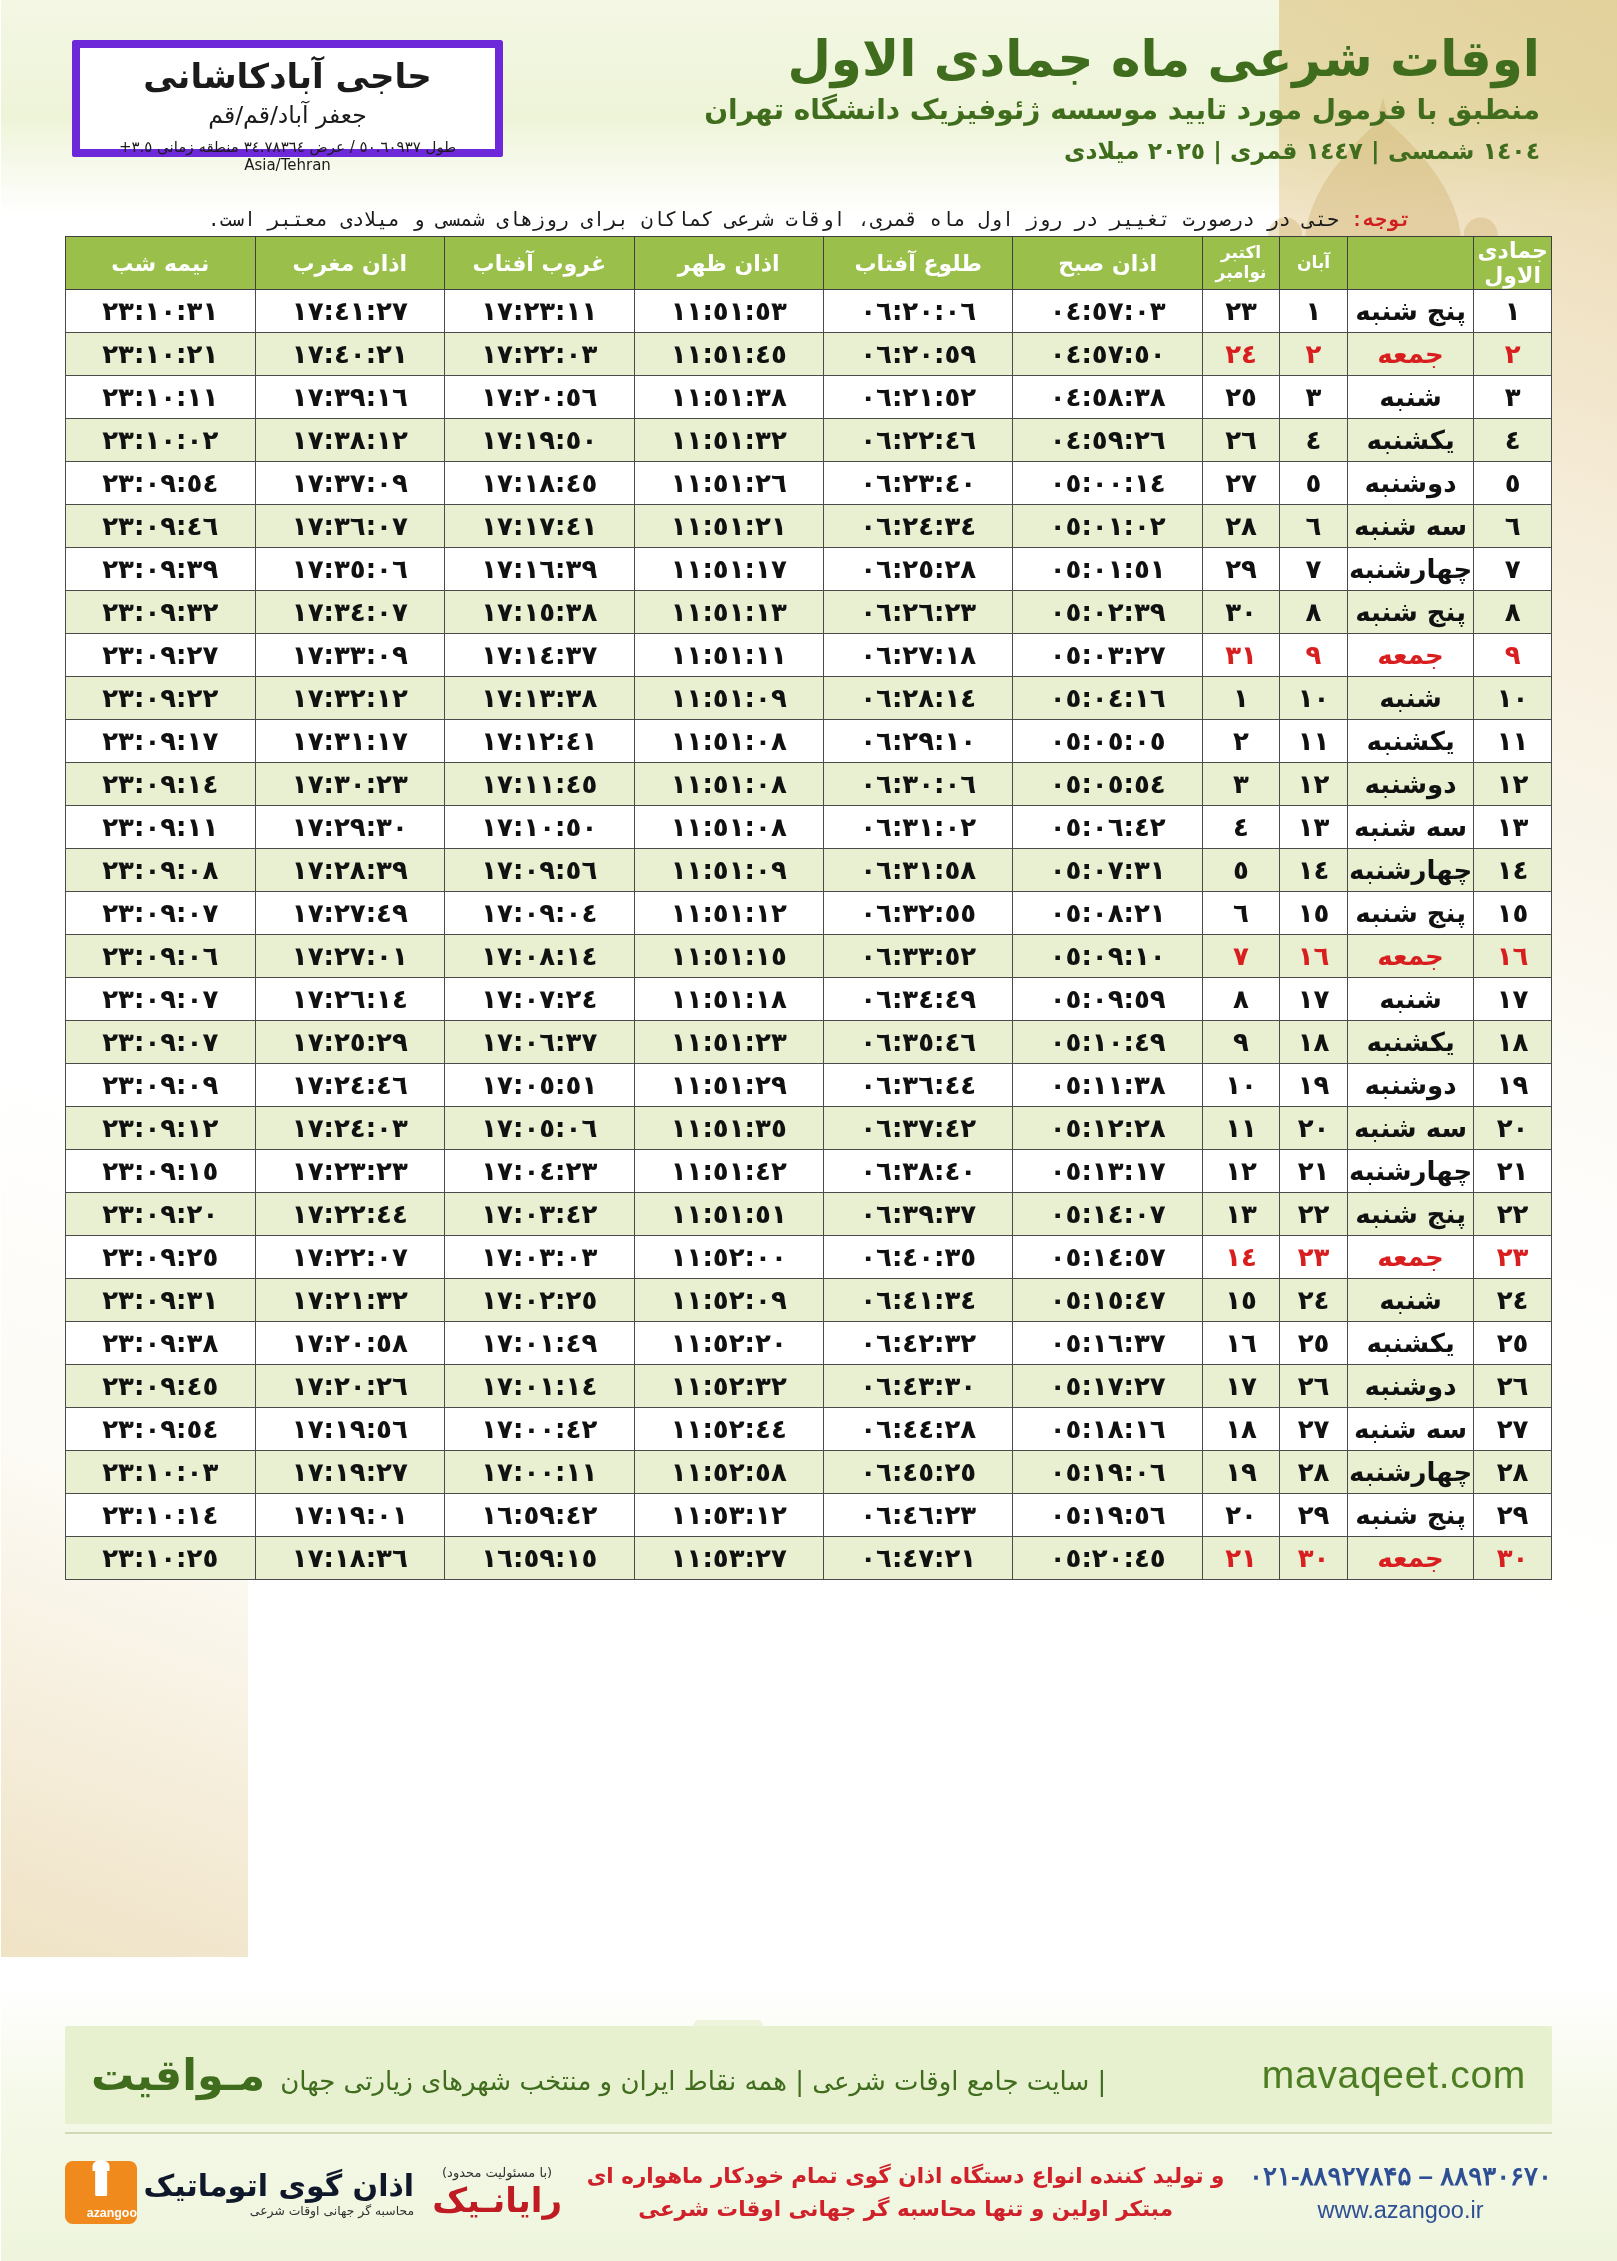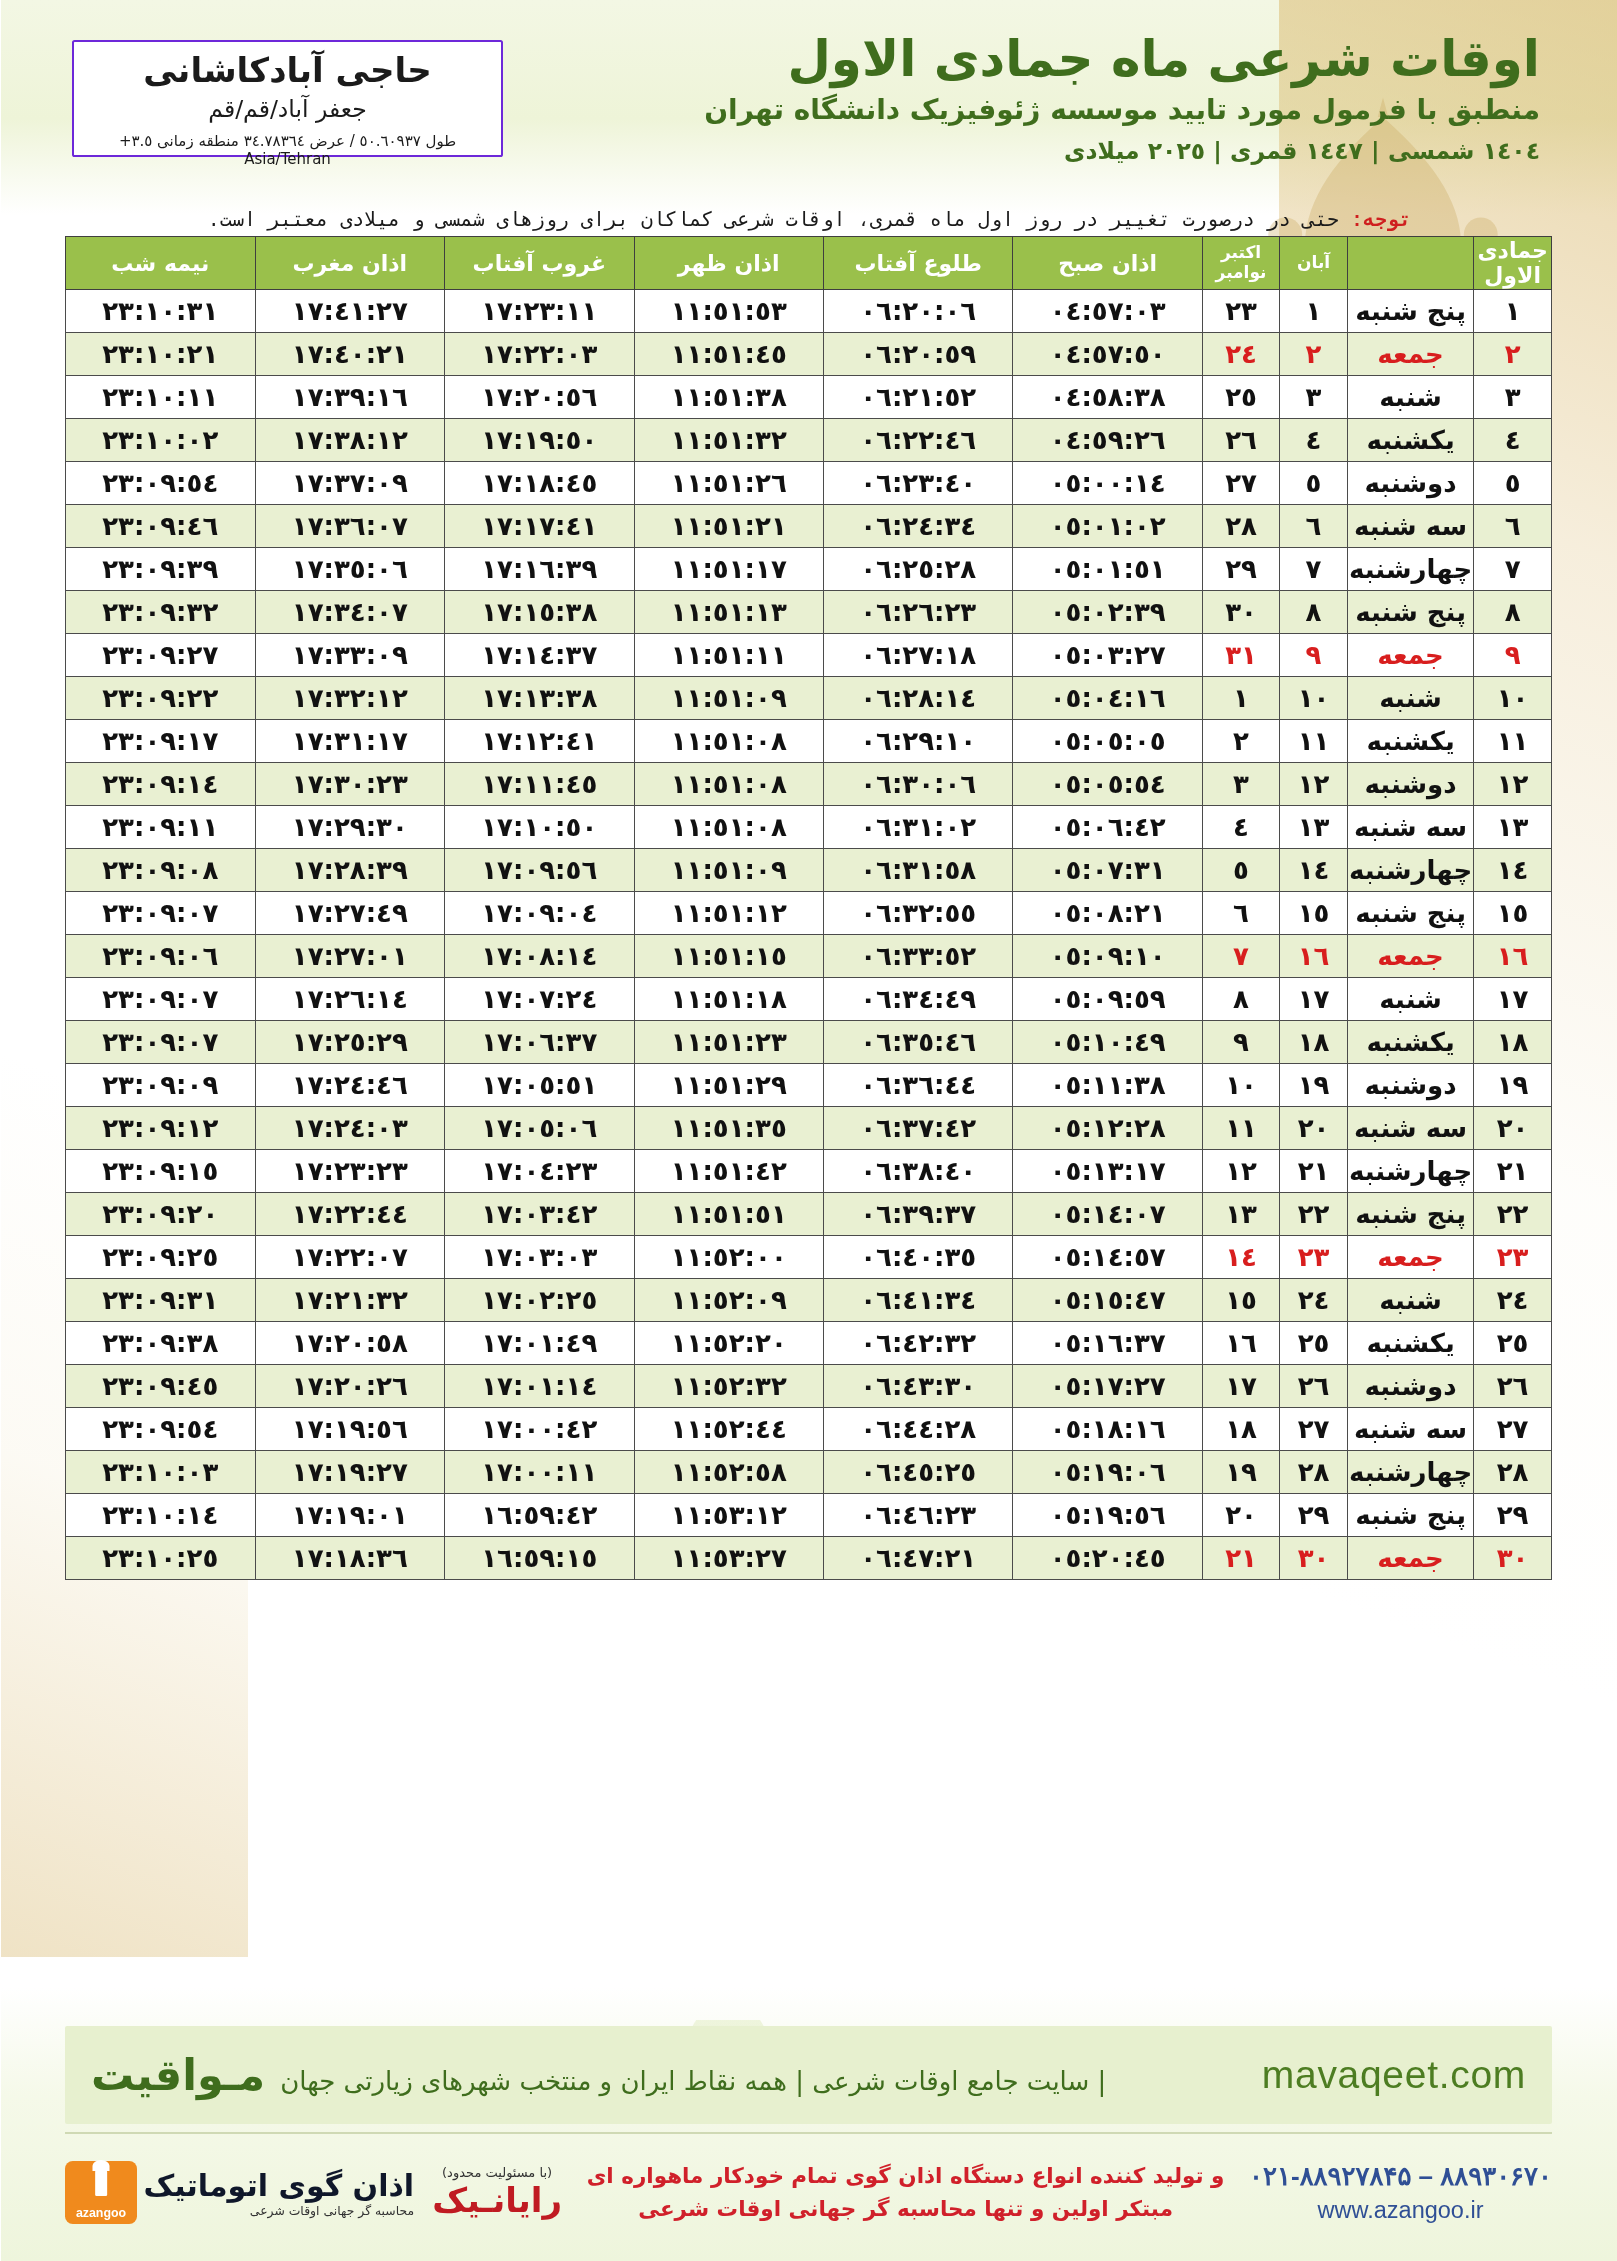--- a/index.html
+++ b/index.html
@@ -38,21 +38,21 @@
                 radial-gradient(circle at 45% 30%, rgba(176,205,94,0.18) 0 39px, rgba(255,255,255,0) 40px),
                 radial-gradient(circle at 80% 70%, rgba(176,205,94,0.20) 0 33px, rgba(255,255,255,0) 33px);
   }
 
   .page { position:relative; z-index:2; width:1618px; height:2261px; }
 
   
   .header { position:relative; height:196px; }
   .city-card {
     position:absolute; left:72px; top:40px; width:431px; height:117px;
-    background:#ffffff; border:2px solid #6d28d9; border-radius:2.6px;
+    background:#ffffff; border:8px solid #6d28d9; border-radius:2.6px;
     text-align:center; padding-top:10.4px;
   }
   .city-name { font-size:34px; font-weight:bold; color:#1b1b1b; line-height:1.1; }
   .city-sub  { font-size:23.5px; color:#1b1b1b; margin-top:5.2px; }
   .city-geo  { font-size:15px; color:#1b1b1b; margin-top:9px; direction:rtl; }
 
   .title-block { position:absolute; right:78px; top:33px; text-align:right; }
   .main-title { font-size:50px; font-weight:bold; color:#3f6d1d; line-height:1.05; }
   .sub-title  { font-size:28px; font-weight:bold; color:#3f6d1d; margin-top:7.8px; }
   .year-line  { font-size:23.5px; font-weight:bold; color:#3f6d1d; margin-top:10.4px; }
@@ -103,21 +103,21 @@
   .phone { font-size:26px; font-weight:bold; color:#2f4f95; font-family:"Liberation Sans", sans-serif;}
   .site  { font-size:23.5px; color:#2f4f95; font-family:"Liberation Sans", sans-serif; margin-top:5.2px;}
   .slogan { text-align:center; font-size:21.5px; color:#d0202a; font-weight:bold; line-height:1.5; }
   .logos { display:flex; align-items:center; gap:18px; }
   .logo-rayaneh { text-align:center; }
   .logo-rayaneh .big { font-size:34px; font-weight:bold; color:#c01b22; }
   .logo-rayaneh .small { font-size:13px; color:#333; }
   .logo-azangoo { display:flex; align-items:center; gap:6.5px; }
   .azangoo-badge {
     width:72px; height:63px; background:#f08a1d; border-radius:7.8px;
-    position:relative; display:flex; align-items:flex-end; justify-content:center;
+    position:relative; display:flex; align-items:flex-end; 
     color:#fff; font-size:12.4px; font-weight:bold; padding-bottom:3.9px;
     font-family:"Liberation Sans", sans-serif;
   }
   .azangoo-badge .minaret {
     position:absolute; top:5.2px; left:50%; transform:translateX(-50%);
     width:11.7px; height:30px; background:#fff; border-radius:5.9px 5.9px 1.3px 1.3px;
   }
   .azangoo-badge .dome {
     position:absolute; top:-1.3px; left:50%; transform:translateX(-50%);
     width:17px; height:11.7px; background:#fff; border-radius:50% 50% 0 0;

